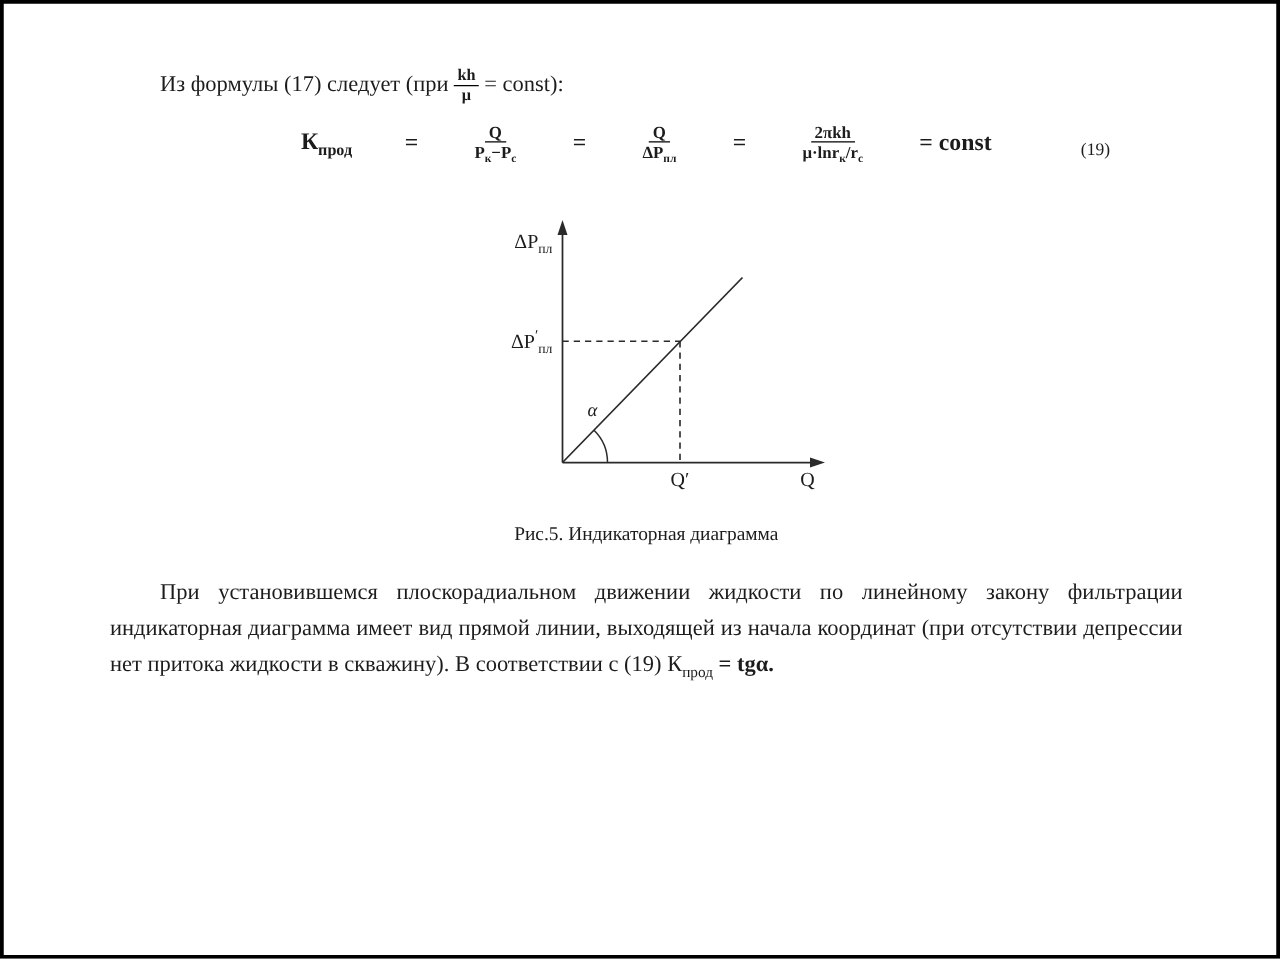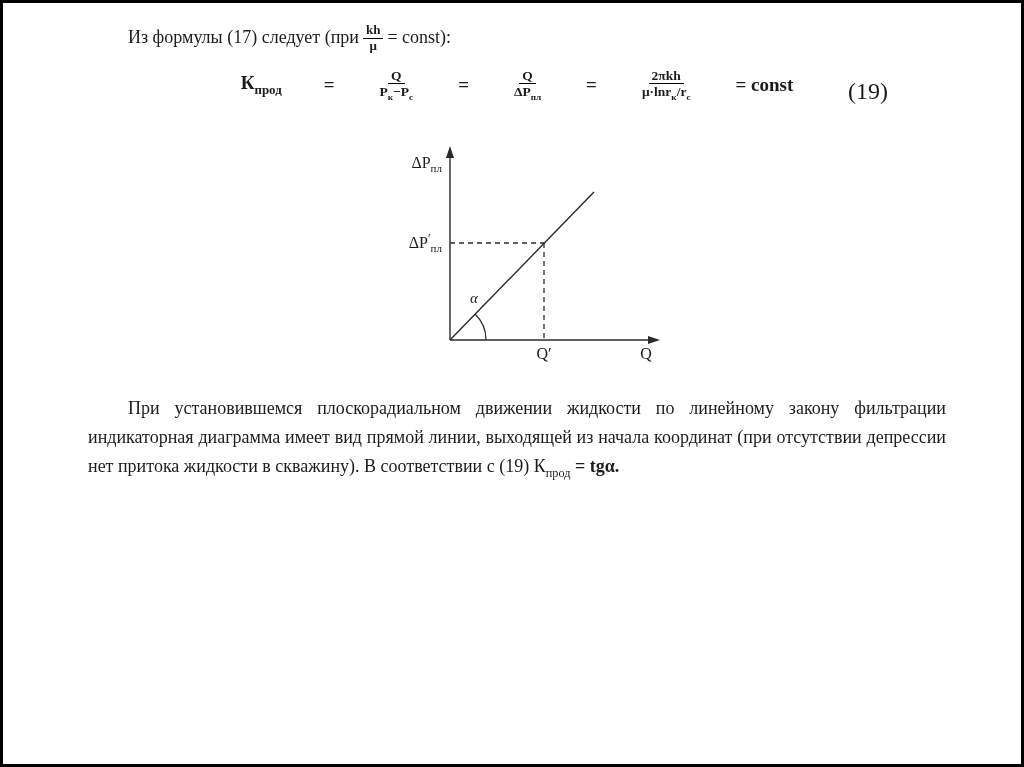--- a/index.html
+++ b/index.html
@@ -11,21 +11,21 @@
     background: #ffffff;
     border: 3px solid #000000;
     font-family: "Liberation Serif", "DejaVu Serif", serif;
     color: #1c1c1c;
     overflow: hidden;
   }
   .content {
     position: absolute;
     left: 85px;
     right: 75px;
-    top: 20px;
+    top: 50px;
   }
   p { margin: 0; }
   .intro {
     font-size: 18px;
     line-height: 1.5;
     text-indent: 40px;
     margin-bottom: 10px;
   }
   .body-par {
     font-size: 18px;
@@ -62,21 +62,21 @@
     gap: 33px;
   }
   .formula .frac { font-size: 13.5px; }
   .formula .op { margin: 0 9px; }
   .formula .tail { margin-left: 9px; }
   .eq-num {
     position: absolute;
     right: 58px;
     top: 50%;
     transform: translateY(-50%);
-    font-size: 24px;
+    font-size: 14px;
     font-weight: normal;
   }
   
   .figure-block { text-align: center; margin: 26px 0 0 0; }
   .figure-block svg { overflow: visible; }
   .axis-line, .diag-line { stroke: #2a2a2a; stroke-width: 1.4; }
   .dash-line { stroke: #2a2a2a; stroke-width: 1.3; stroke-dasharray: 5 4; }
   .arc-line { stroke: #2a2a2a; stroke-width: 1.2; fill: none; }
   .arrow-head { fill: #2a2a2a; }
   .dlabel {
@@ -146,18 +146,19 @@
         <line class="dash-line" x1="182" y1="103" x2="182" y2="200"></line>
 
         <path class="arc-line" d="M 124 200 A 36 36 0 0 0 113 174"></path>
 
         <text class="dlabel" x="80" y="28" text-anchor="end"><tspan>ΔP</tspan><tspan class="sub" dy="4">пл</tspan></text>
         <text class="dlabel" x="80" y="108" text-anchor="end"><tspan>ΔP</tspan><tspan class="prime" dy="-6">′</tspan><tspan class="sub" dy="10">пл</tspan></text>
         <text class="dlabel alpha-label" x="108" y="163">α</text>
         <text class="dlabel" x="182" y="219" text-anchor="middle">Q′</text>
         <text class="dlabel" x="284" y="219" text-anchor="middle">Q</text>
       </svg>
+      <p class="caption">Рис.5. Индикаторная диаграмма</p>
     </div>
 
     <p class="body-par para2"><span>При установившемся плоскорадиальном движении жидкости по линейному закону фильтрации индикаторная диаграмма имеет вид прямой линии, выходящей из начала координат (при отсутствии депрессии нет притока жидкости в скважину). В соответствии с (19) К</span><sub>прод</sub><span class="bold"> = tgα.</span></p>
 
   </div>
 </div>
 
 </body></html>

